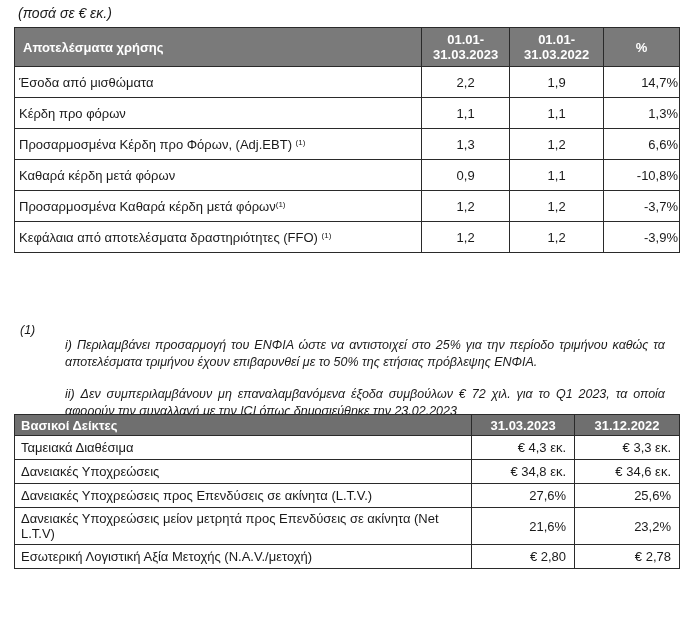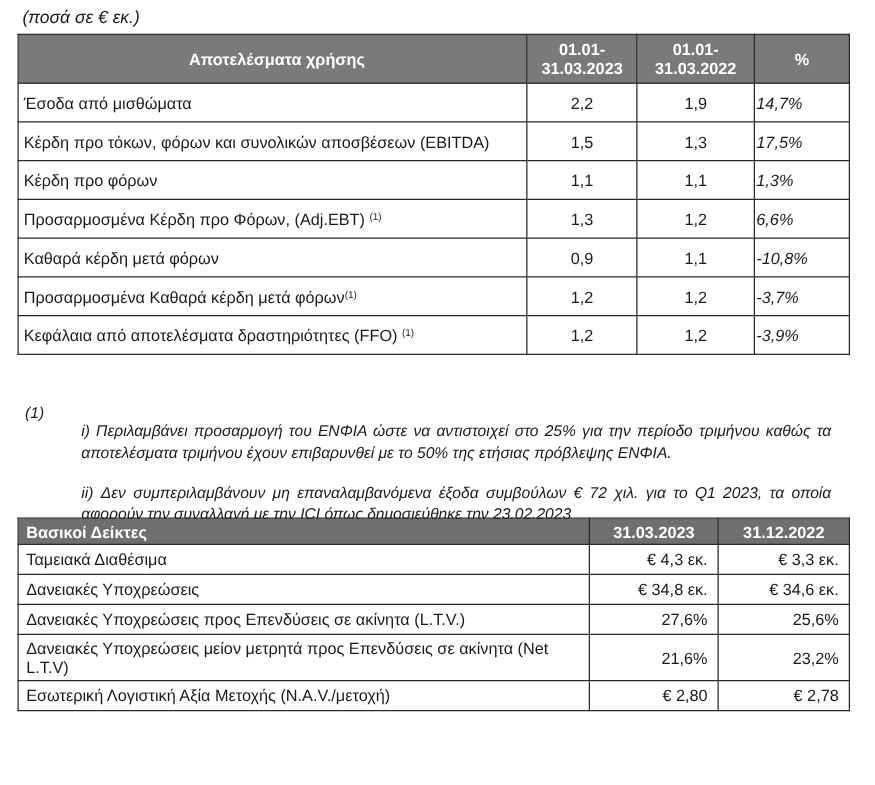--- a/index.html
+++ b/index.html
@@ -13,29 +13,29 @@
     font-style: italic; font-size: 14px;
   }
   table { border-collapse: collapse; position: absolute; }
   .t1 { left: 14px; top: 27px; width: 666px; }
   .t2 { left: 14px; top: 414px; width: 666px; }
   th {
     background: #7a7a7a; color: #ffffff; font-weight: bold;
     border: 1px solid #2a2a2a; font-size: 13px; line-height: 15px;
   }
   .t1 th { height: 36px; }
-  .t1 th.lbl { text-align: center; padding-left: 8px; }
+  .t1 th.lbl { text-align: left; padding-left: 8px; }
   .t1 th.col { text-align: center; }
   td {
     border: 1px solid #2a2a2a; font-size: 13px; line-height: 15px;
   }
   .t1 td { height: 28px; }
   .t1 td.lbl { padding-left: 4px; text-align: left; }
   .t1 td.num { text-align: center; }
-  .t1 td.pct { text-align: left; font-style: italic; }
+  .t1 td.pct { text-align: right; }
   .t1 tr.tall td { height: 36px; }
   .t1 col.c1 { width: 408px; }
   .t1 col.c2 { width: 88px; }
   .t1 col.c3 { width: 94px; }
   .t1 col.c4 { width: 76px; }
   sup { font-size: 8px; vertical-align: top; position: relative; top: -2px; }
 
   .t2 th { height: 18px; background: #6f6f6f; }
   .t2 th.lbl { text-align: left; padding-left: 6px; }
   .t2 th.col { text-align: center; }
@@ -80,26 +80,20 @@
       </th>
       <th class="col">%</th>
     </tr>
   </thead>
   <tbody>
     <tr>
       <td class="lbl"><span>Έσοδα από μισθώματα</span><sup></sup></td>
       <td class="num">2,2</td>
       <td class="num">1,9</td>
       <td class="pct">14,7%</td>
-    </tr>
-    <tr>
-      <td class="lbl"><span>Κέρδη προ τόκων, φόρων και συνολικών αποσβέσεων (EBITDA)</span><sup></sup></td>
-      <td class="num">1,5</td>
-      <td class="num">1,3</td>
-      <td class="pct">17,5%</td>
     </tr>
     <tr>
       <td class="lbl"><span>Κέρδη προ φόρων</span><sup></sup></td>
       <td class="num">1,1</td>
       <td class="num">1,1</td>
       <td class="pct">1,3%</td>
     </tr>
     <tr>
       <td class="lbl"><span>Προσαρμοσμένα Κέρδη προ Φόρων, (Adj.EBT) </span><sup>(1)</sup></td>
       <td class="num">1,3</td>

